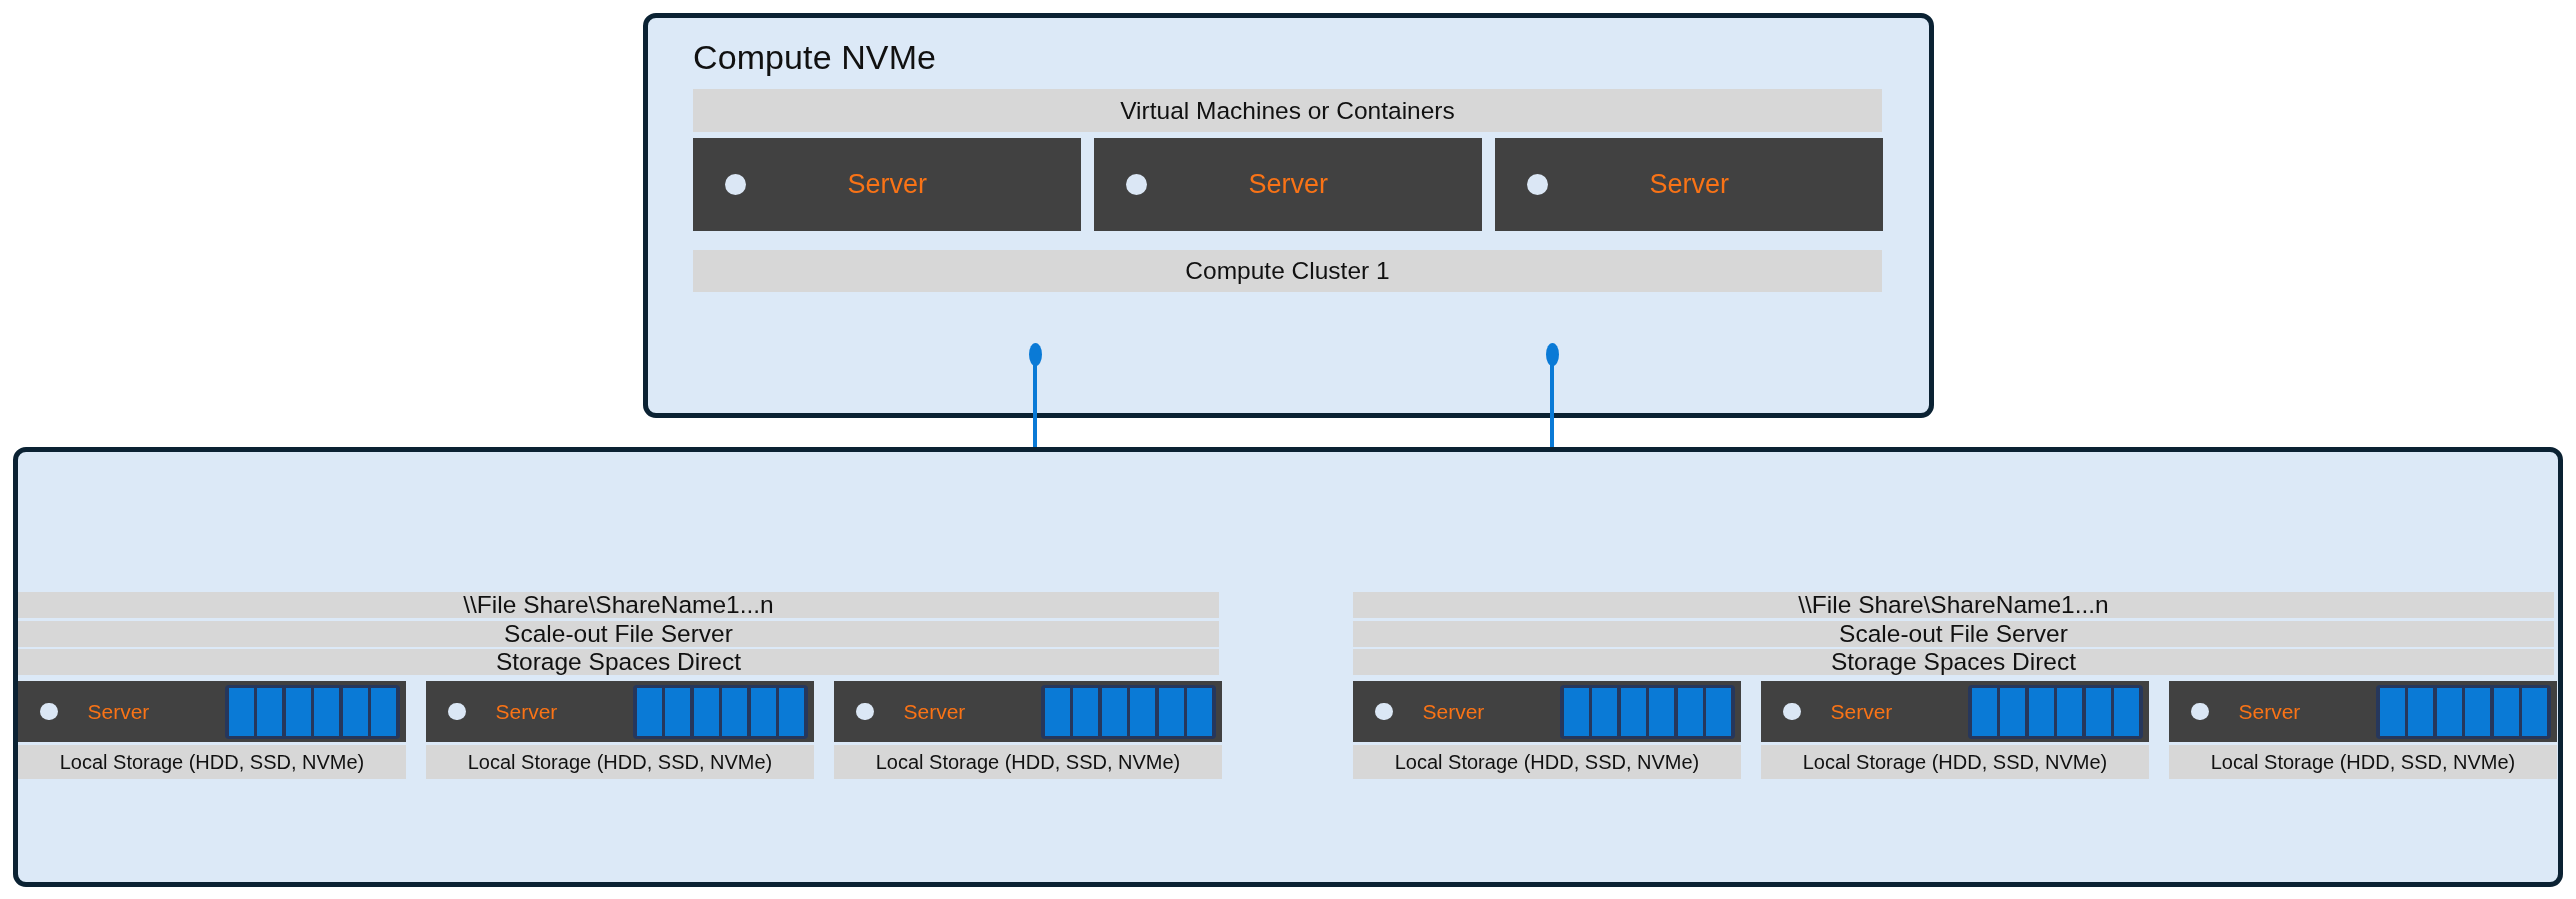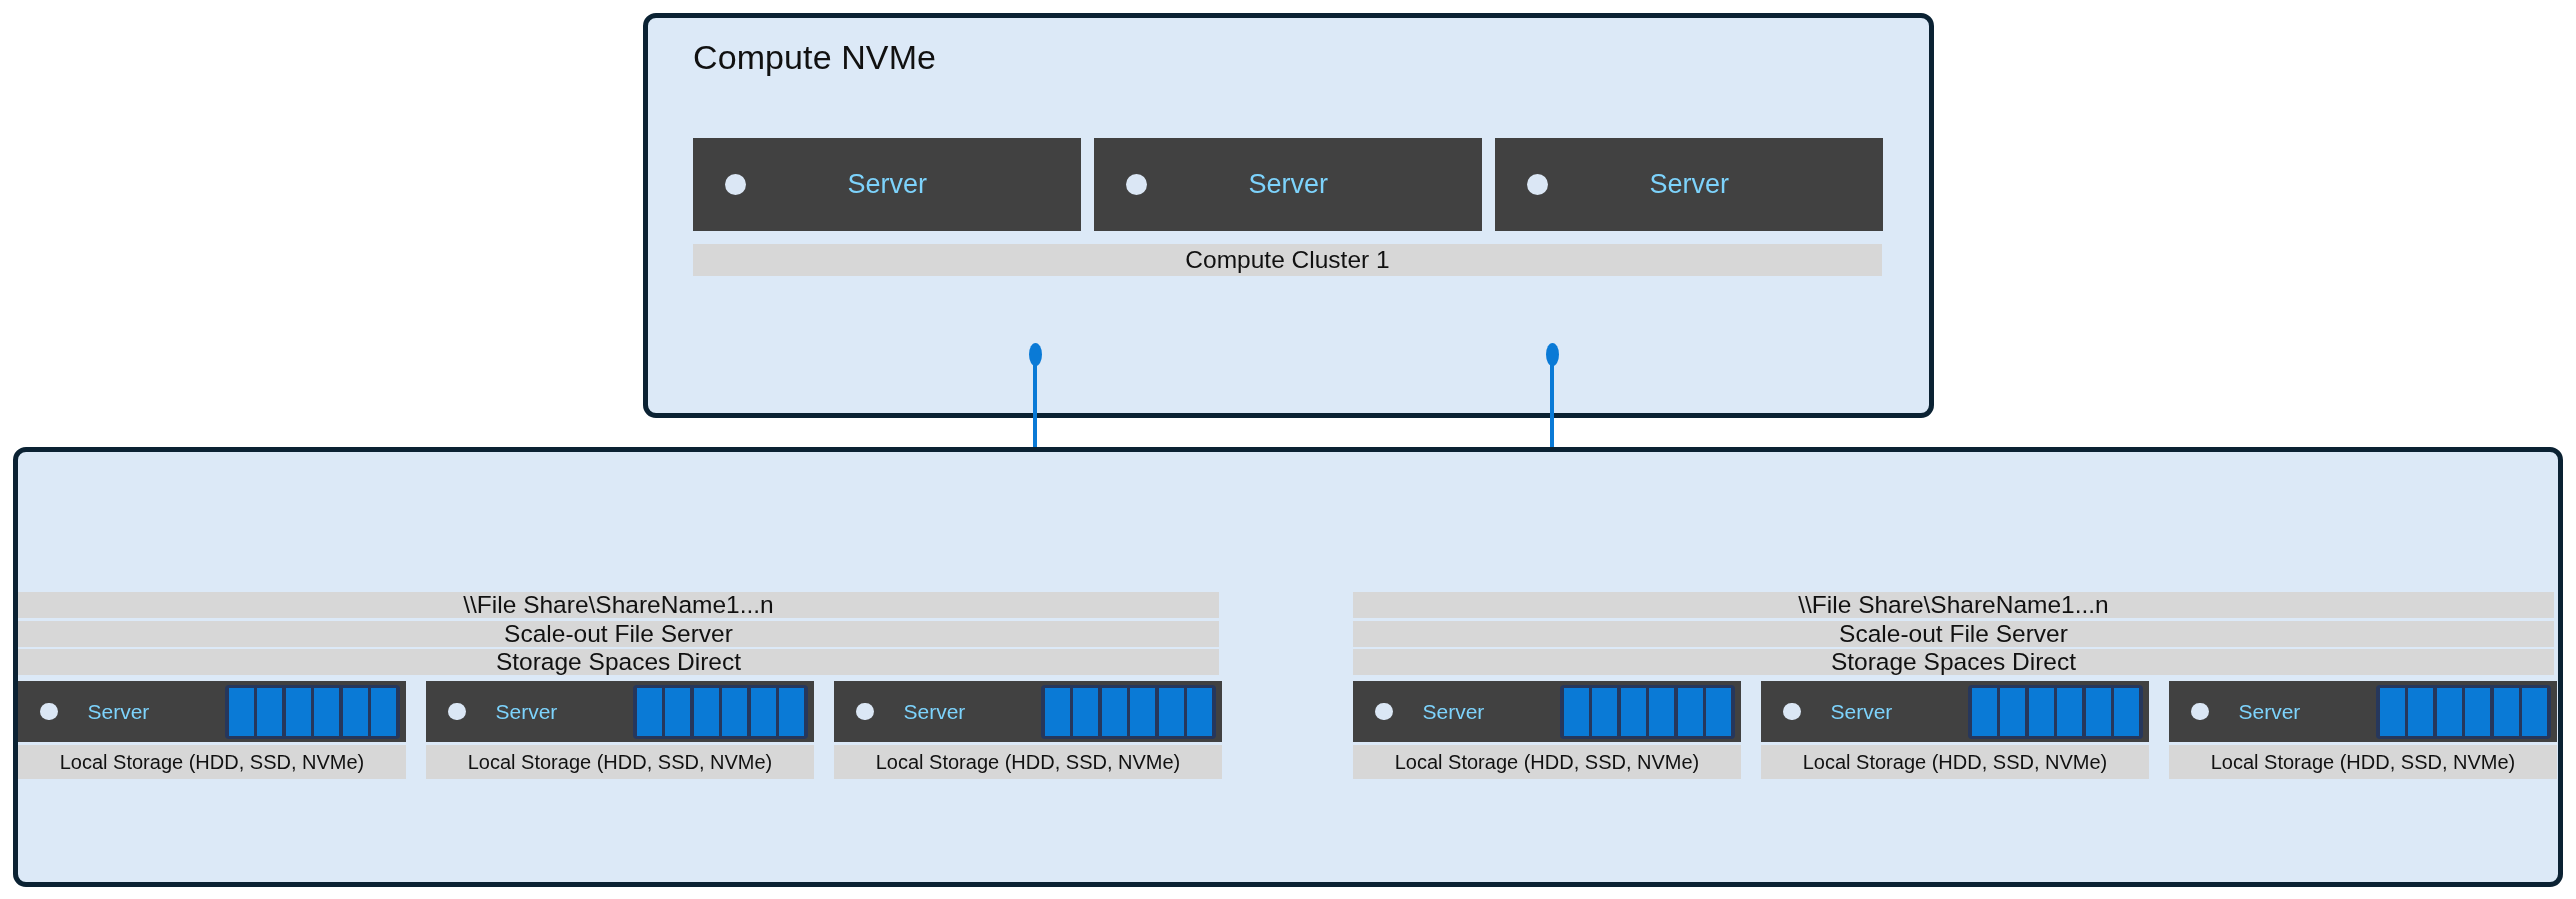--- a/index.html
+++ b/index.html
@@ -46,21 +46,21 @@
     background:#414141;
     display:flex;align-items:center;
     box-sizing:border-box;
   }
   .server-dot{
     border-radius:50%;
     background:#dbe7f5;
     flex:0 0 auto;
   }
   .server-label{
-    color:#7dd3fc;
+    color:#f97316;
     white-space:nowrap;
   }
 
   
   .compute-server{height:93px;}
   .compute-server .server-dot{width:21px;height:21px;margin-left:31.5px;}
   .compute-server .server-label{font-size:27px;margin-left:auto;margin-right:auto;
      transform:translateX(-26px);}
 
   
@@ -100,37 +100,38 @@
   .cluster{position:absolute;}
 </style>
 </head>
 <body>
 
 <div class="stage">
 
   <div class="tier" id="compute-tier">
     <div class="tier-title" id="compute-tier-title">Compute NVMe</div>
 
+    <div class="band" style="left:45px;top:71px;width:1189px;height:43px;">Virtual Machines or Containers</div>
 
     <div class="server-box compute-server" style="left:45px;top:120px;width:388px;">
       <span class="server-dot"></span>
       <span class="server-label">Server</span>
     </div>
 
     <div class="server-box compute-server" style="left:446px;top:120px;width:388px;">
       <span class="server-dot"></span>
       <span class="server-label">Server</span>
     </div>
 
     <div class="server-box compute-server" style="left:847px;top:120px;width:388px;">
       <span class="server-dot"></span>
       <span class="server-label">Server</span>
     </div>
 
-    <div class="band" style="left:45px;top:226px;width:1189px;height:32px;">Compute Cluster 1</div>
+    <div class="band" style="left:45px;top:232px;width:1189px;height:42px;">Compute Cluster 1</div>
   </div>
 
   <div class="conn-endpoint" style="left:1029px;top:343px;"></div>
   <div class="conn-line" style="left:1033px;top:353px;height:140px;"></div>
   <div class="conn-endpoint" style="left:1029px;top:470px;"></div>
   <div class="folder" style="left:984px;top:479px;">
     <svg width="99" height="61" viewBox="0 0 170 105" aria-hidden="true">
       <path d="M8 14 A8 8 0 0 1 16 6 H74 L92 28 H154 A8 8 0 0 1 162 36 V92 A8 8 0 0 1 154 100 H16 A8 8 0 0 1 8 92 Z" fill="#0a7ad6"></path>
     </svg>
   </div>

